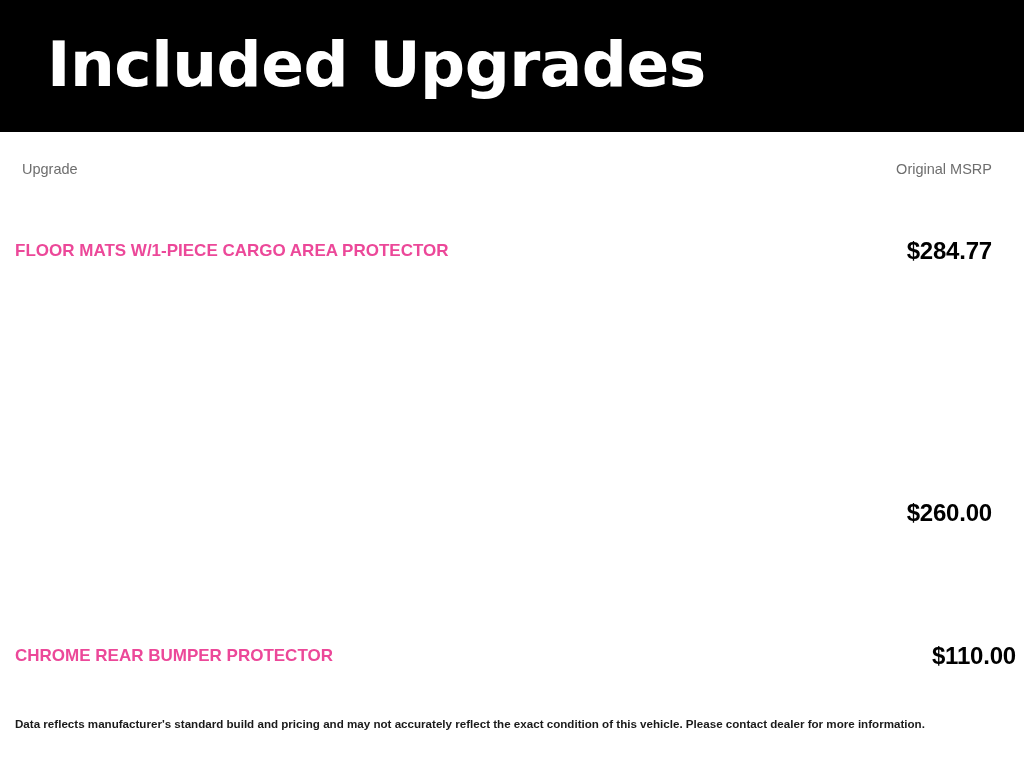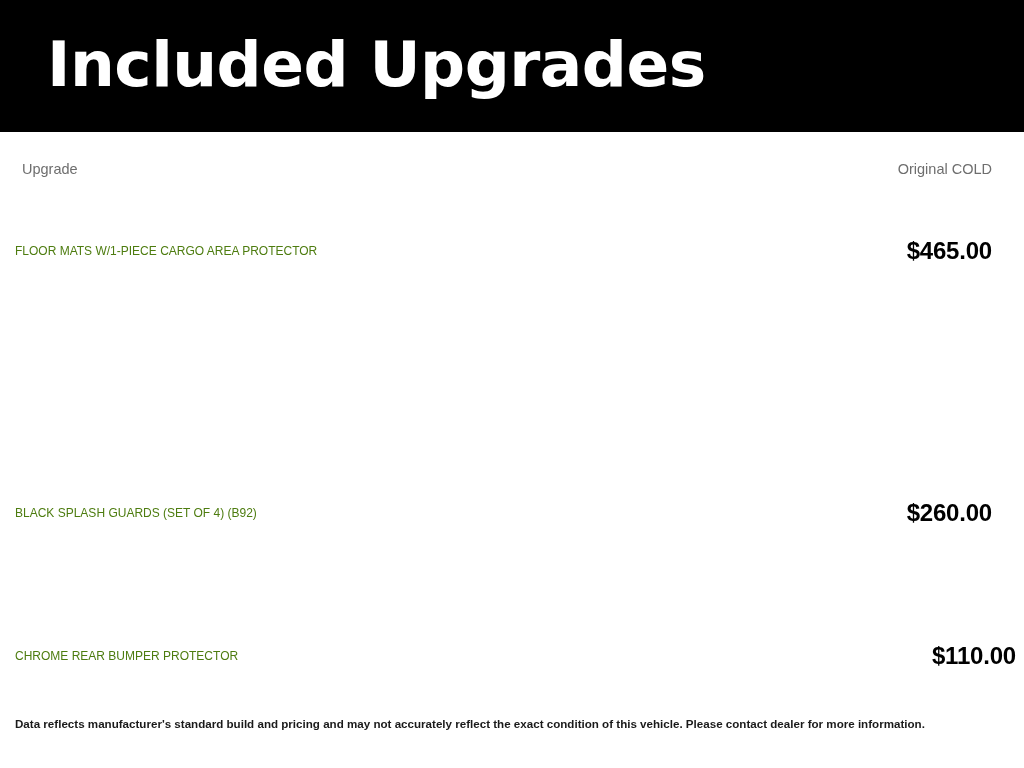--- a/index.html
+++ b/index.html
@@ -73,23 +73,23 @@
     left: 0;
     width: 1024px;
     height: 30px;
   }
   .row-label {
     position: absolute;
     left: 15px;
     top: 0;
     height: 30px;
     line-height: 30px;
-    font-size: 12px;
-    font-weight: 400;
-    color: #4d7c0f;
+    font-size: 17px;
+    font-weight: 700;
+    color: #ec4899;
     white-space: nowrap;
   }
   .row-price {
     position: absolute;
     right: 32px;
     top: 0;
     height: 30px;
     line-height: 30px;
     font-size: 24px;
     font-weight: 700;
@@ -123,30 +123,29 @@
 <div id="page">
 
   <div class="banner">
     <h1 class="banner-title">Included Upgrades</h1>
   </div>
 
   <div class="table-area">
 
     <div class="col-head left">Upgrade</div>
 
-    <div class="col-head right">Original COLD</div>
+    <div class="col-head right">Original MSRP</div>
 
     <div class="row row-0">
       <div class="row-label">FLOOR MATS W/1-PIECE CARGO AREA PROTECTOR</div>
-      <div class="row-price">$465.00</div>
+      <div class="row-price">$284.77</div>
     </div>
 
 
     <div class="row row-2">
-      <div class="row-label">BLACK SPLASH GUARDS (SET OF 4) (B92)</div>
       <div class="row-price">$260.00</div>
     </div>
 
     <div class="row row-3">
       <div class="row-label">CHROME REAR BUMPER PROTECTOR</div>
       <div class="row-price">$110.00</div>
     </div>
 
     <div class="disclaimer">Data reflects manufacturer's standard build and pricing and may not accurately reflect the exact condition of this vehicle. Please contact dealer for more information.</div>
 

